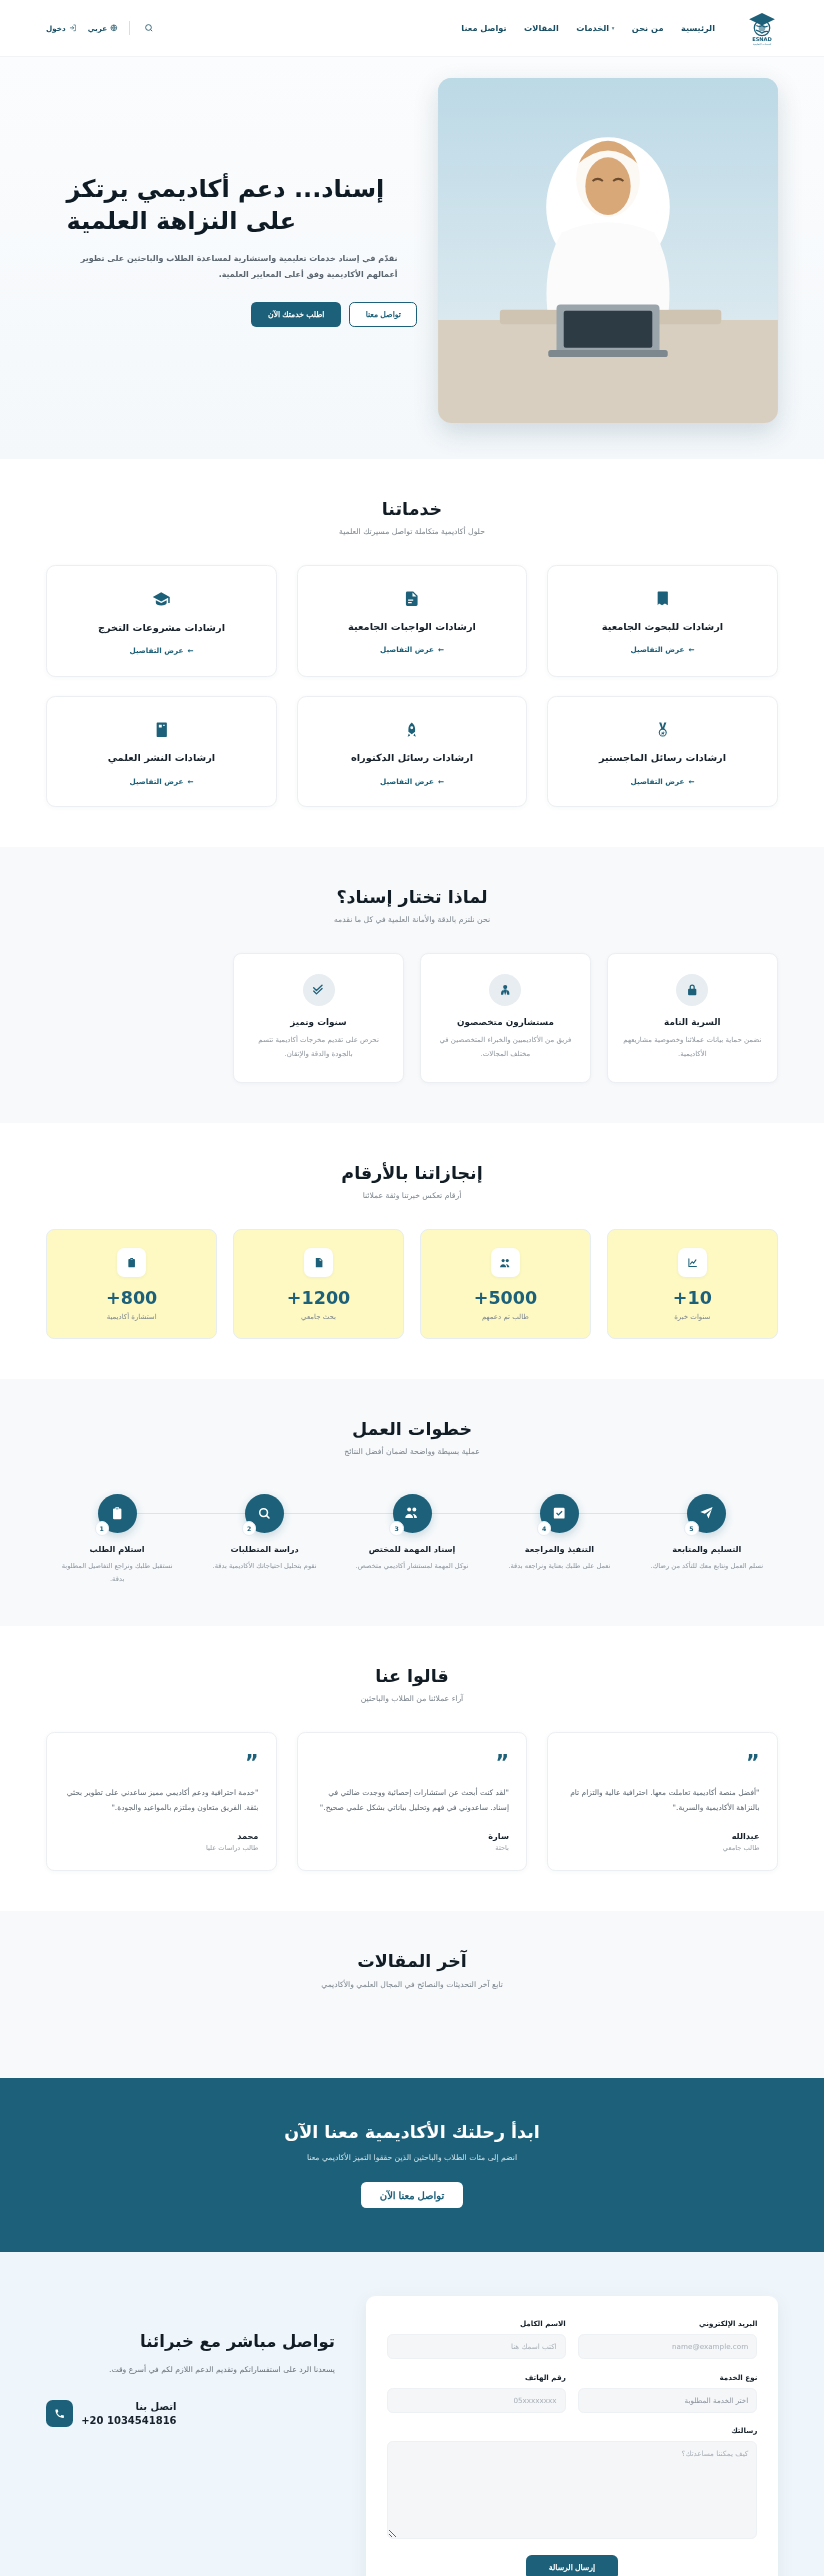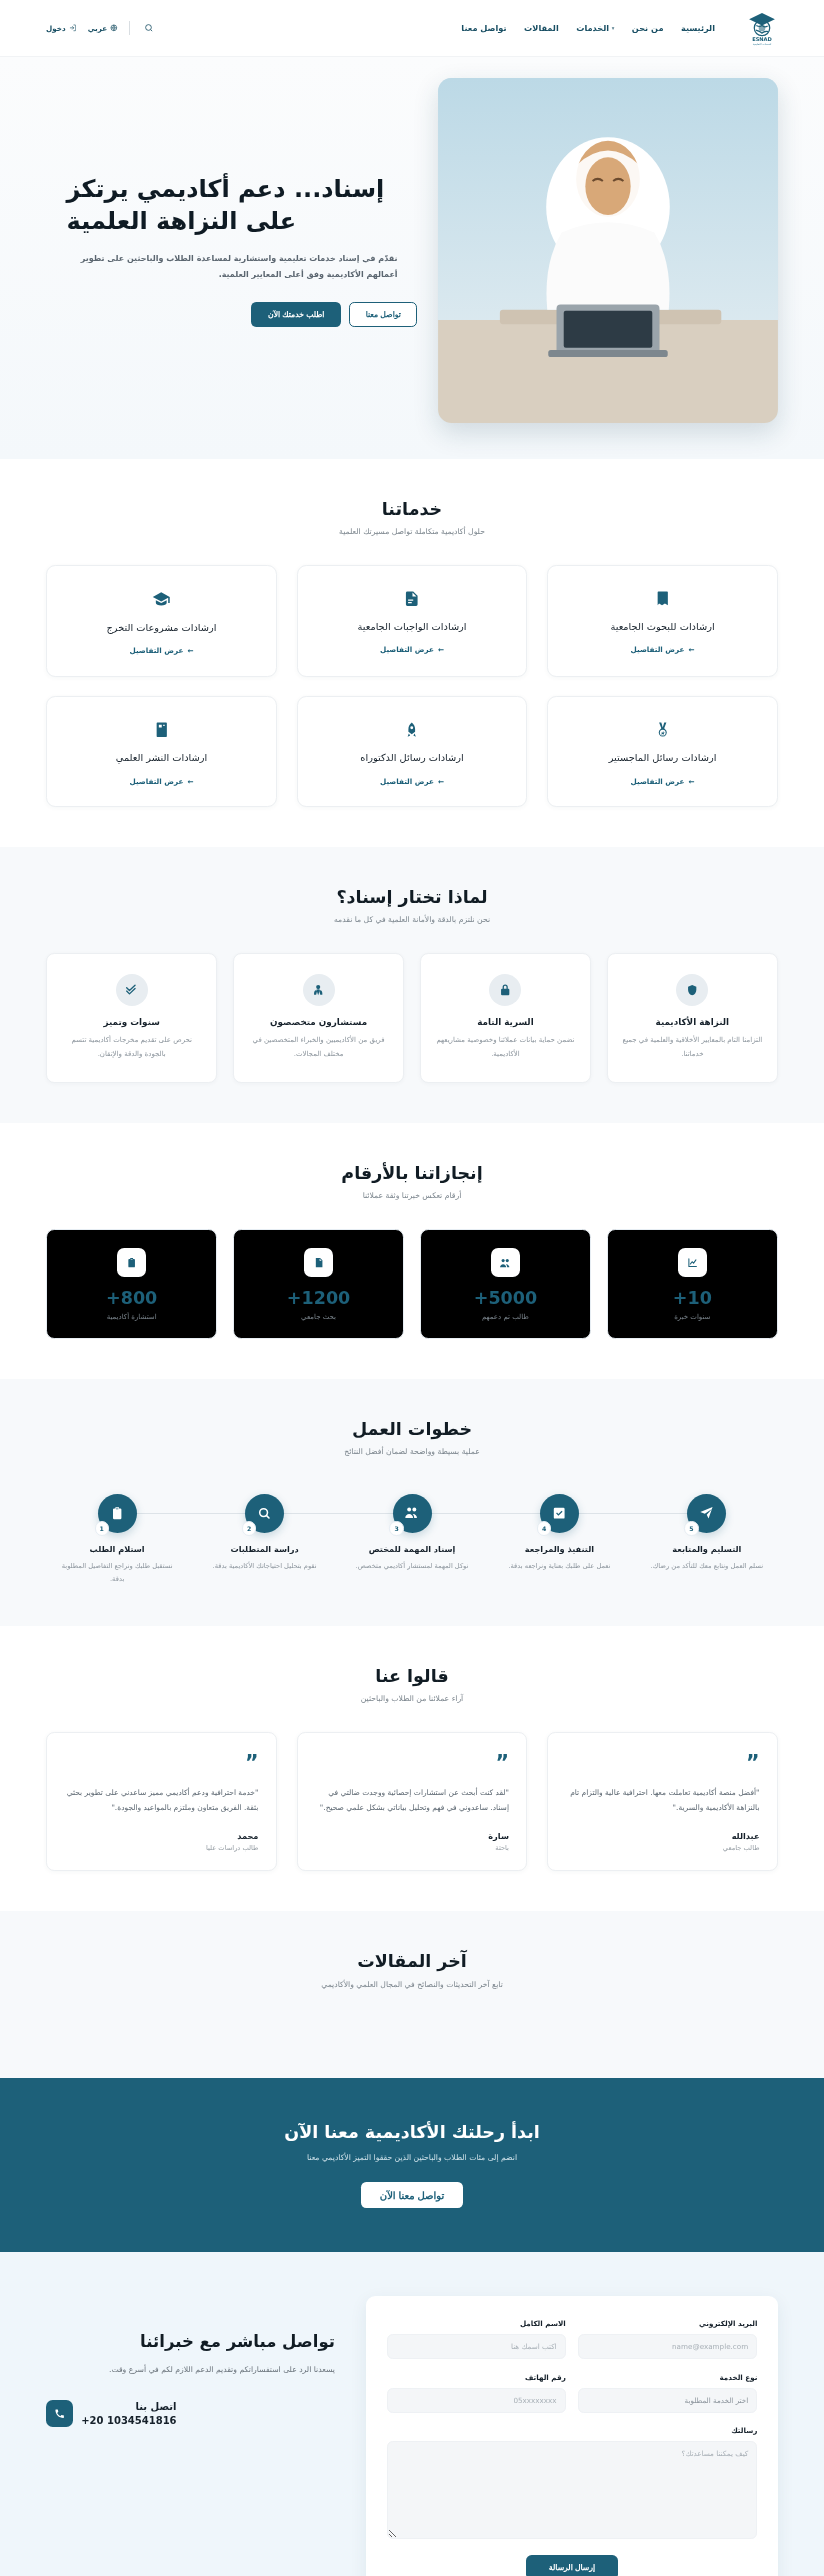--- a/index.html
+++ b/index.html
@@ -82,21 +82,21 @@
   .sec-sub { margin-top:8.2px; font-size:7.7px; color:#7b858d; }
 
   
   .grid3 { display:grid; grid-template-columns:repeat(3,1fr); gap:19.6px; }
   .svc-card {
     background:#fff; border:0.5px solid #eceff2; border-radius:9.3px;
     padding:24px 17.5px 20.6px; text-align:center;
     box-shadow:0 1px 5.2px rgba(25,60,80,.045);
   }
   .svc-icon { color:#1d6079; margin-bottom:13.4px; display:flex; justify-content:center; }
-  .svc-name { font-size:9.8px; font-weight:400; color:#16212b; margin-bottom:12.4px; }
+  .svc-name { font-size:9.8px; font-weight:700; color:#16212b; margin-bottom:12.4px; }
   .svc-link {
     font-size:7.2px; font-weight:700; color:#1d6079; text-decoration:none;
     display:inline-flex; align-items:center; gap:4.1px; cursor:pointer;
   }
 
   
   .grid4 { display:grid; grid-template-columns:repeat(4,1fr); gap:15.5px; }
   .feat-card {
     background:#fff; border:0.5px solid #eceff2; border-radius:8.2px;
     padding:19.6px 13.4px 20.6px; text-align:center;
@@ -105,21 +105,21 @@
   .feat-badge {
     width:32px; height:32px; border-radius:50%; background:#e8edf1;
     display:flex; align-items:center; justify-content:center;
     margin:0 auto 11.3px; color:#1d6079;
   }
   .feat-title { font-size:8.8px; font-weight:800; color:#16212b; margin-bottom:7.2px; }
   .feat-desc { font-size:7px; line-height:1.9; color:#8b949c; }
 
   
   .stat-card {
-    background:#000000; border:0.5px solid #e6edf3; border-radius:8.2px;
+    background:#fef9c3; border:0.5px solid #e6edf3; border-radius:8.2px;
     padding:18.5px 10.3px 17.5px; text-align:center;
   }
   .stat-badge {
     width:29px; height:29px; border-radius:7.2px; background:#fff;
     display:flex; align-items:center; justify-content:center;
     margin:0 auto 10.3px; color:#1d6079;
     box-shadow:0 1px 3.1px rgba(25,60,80,.06);
   }
   .stat-num { font-size:17.5px; font-weight:800; color:#1d6079; margin-bottom:5.2px; }
   .stat-label { font-size:7px; color:#7b858d; }
@@ -394,29 +394,20 @@
   </section>
 
   <section class="section sec-alt">
     <div class="container">
       <div class="sec-head">
         <h2 class="sec-title">لماذا تختار إسناد؟</h2>
         <p class="sec-sub">نحن نلتزم بالدقة والأمانة العلمية في كل ما نقدمه</p>
       </div>
       <div class="grid4">
 
-        <div class="feat-card">
-          <div class="feat-badge">
-            <svg width="12.4" height="12.4" viewBox="0 0 24 24" fill="currentColor">
-                <path d="M12 2 4 5.5v6c0 5 3.4 9.2 8 10.5 4.6-1.3 8-5.5 8-10.5v-6L12 2z"></path>
-              </svg>
-          </div>
-          <div class="feat-title">النزاهة الأكاديمية</div>
-          <div class="feat-desc">التزامنا التام بالمعايير الأخلاقية والعلمية في جميع خدماتنا.</div>
-        </div>
 
         <div class="feat-card">
           <div class="feat-badge">
             <svg width="12.4" height="12.4" viewBox="0 0 24 24" fill="currentColor">
                 <path d="M12 1a5 5 0 0 0-5 5v3H6a2 2 0 0 0-2 2v9a2 2 0 0 0 2 2h12a2 2 0 0 0 2-2v-9a2 2 0 0 0-2-2h-1V6a5 5 0 0 0-5-5zm0 2.5A2.5 2.5 0 0 1 14.5 6v3h-5V6A2.5 2.5 0 0 1 12 3.5z"></path>
               </svg>
           </div>
           <div class="feat-title">السرية التامة</div>
           <div class="feat-desc">نضمن حماية بيانات عملائنا وخصوصية مشاريعهم الأكاديمية.</div>
         </div>

